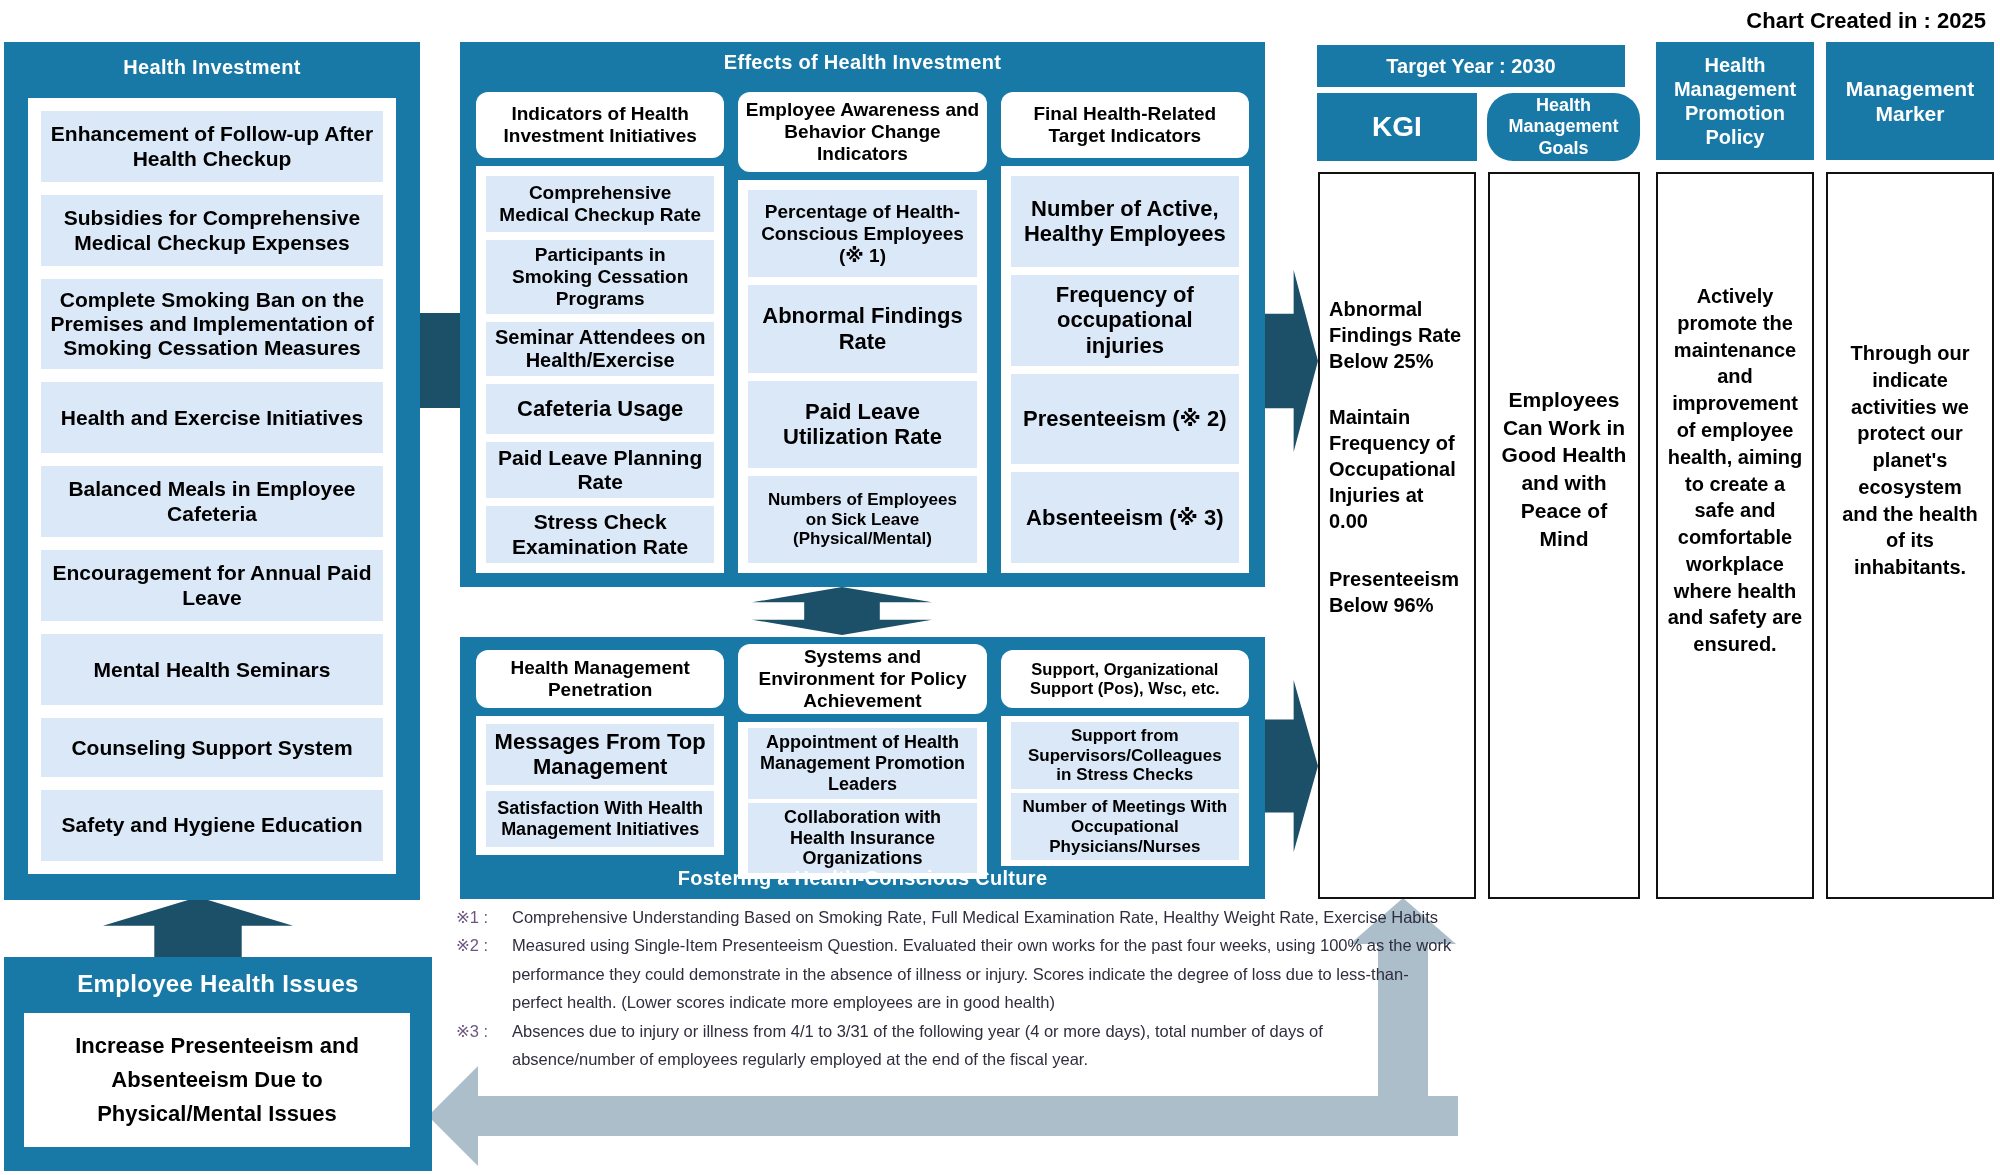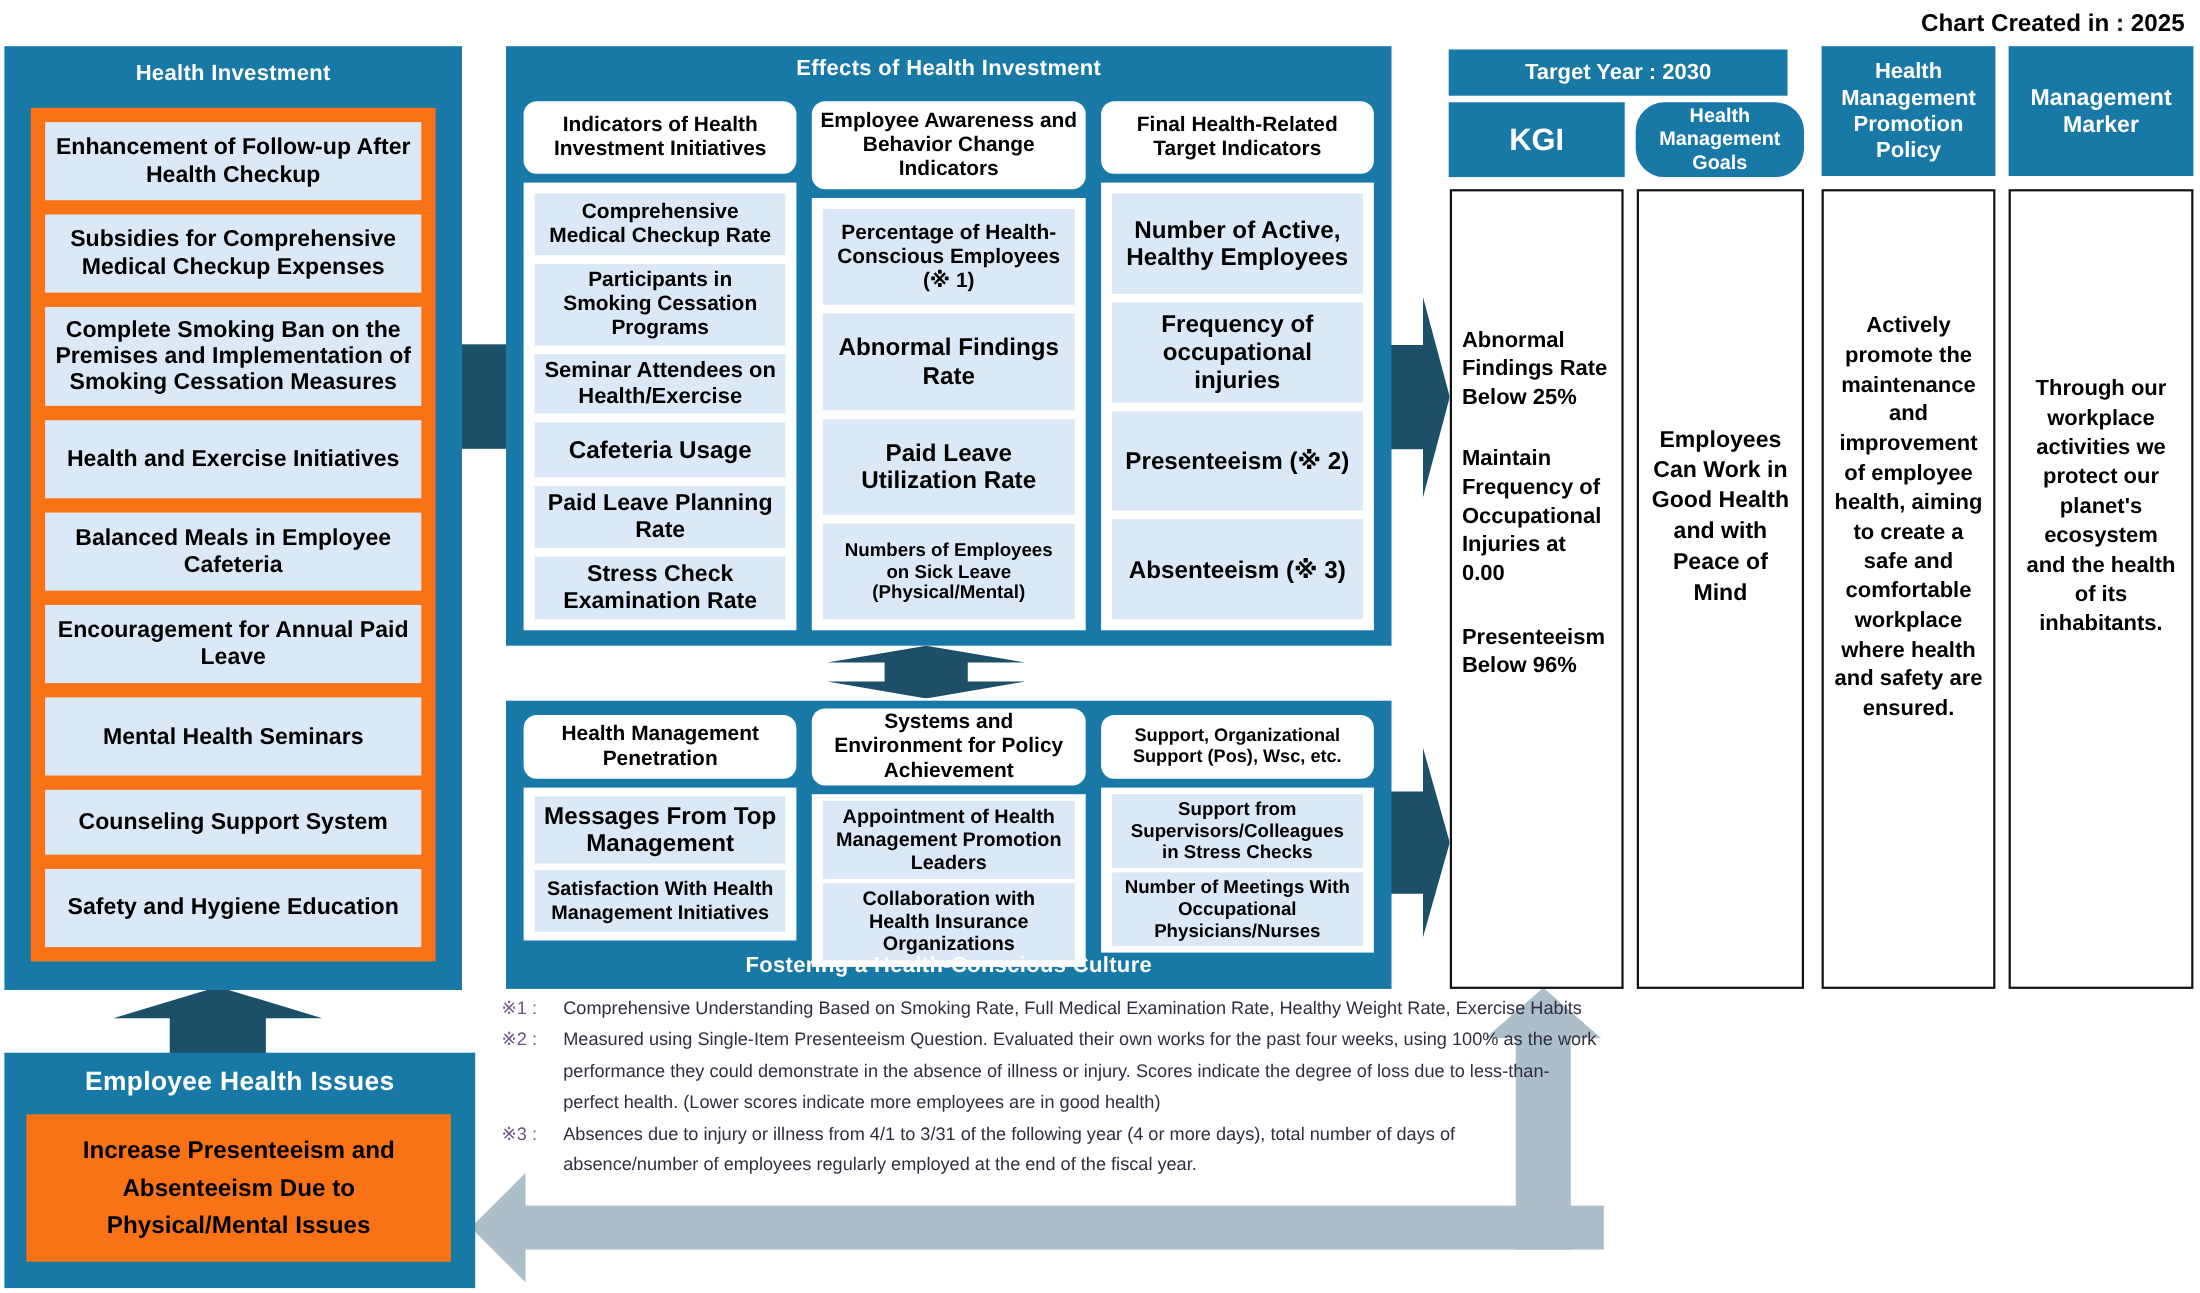--- a/index.html
+++ b/index.html
@@ -4,21 +4,21 @@
 <style>
   html,body{margin:0;padding:0;background:#fff;}
   #canvas{
     position:relative;width:2000px;height:1175px;background:#fff;overflow:hidden;
     font-family:"Liberation Sans","DejaVu Sans",sans-serif;font-weight:bold;color:#000;
   }
   .abs{position:absolute;}
   
   .panel{background:#1878a6;z-index:2;}
   .panel-title{color:#fff;text-align:center;letter-spacing:.3px;}
-  .white-inner{background:#f97316;position:absolute;}
+  .white-inner{background:#ffffff;position:absolute;}
   .item{background:#dbe8f7;display:flex;align-items:center;justify-content:center;
         text-align:center;line-height:1.16;padding:4px 8px;box-sizing:border-box;}
   .hdr{background:#fff;border-radius:12px;display:flex;align-items:center;justify-content:center;
        text-align:center;line-height:1.15;padding:4px 6px;box-sizing:border-box;}
   .col{display:flex;flex-direction:column;}
   .contentbox{background:#fff;flex:1;display:flex;flex-direction:column;gap:8px;
               padding:10px;box-sizing:border-box;margin-top:8px;}
   
   .teal-hdr{background:#1878a6;color:#fff;display:flex;align-items:center;justify-content:center;
             text-align:center;line-height:1.2;z-index:2;box-sizing:border-box;}
@@ -172,21 +172,21 @@
     <div class="fs21" style="margin-top:212px;text-align:center;line-height:1.32;padding:0 6px;">Employees Can Work in Good Health and with Peace of Mind</div>
   </div>
 
   <div class="abs teal-hdr fs20" style="left:1656px;top:42px;width:158px;height:118px;padding:2px 0;">Health Management Promotion Policy</div>
   <div class="abs outline-box" style="left:1656px;top:172px;width:158px;height:727px;display:flex;align-items:center;justify-content:center;padding-bottom:130px;">
     <div class="fs20" style="text-align:center;line-height:1.34;padding:0 8px;">Actively promote the maintenance and improvement of employee health, aiming to create a safe and comfortable workplace where health and safety are ensured.</div>
   </div>
 
   <div class="abs teal-hdr fs21" style="left:1826px;top:42px;width:168px;height:118px;">Management Marker</div>
   <div class="abs outline-box" style="left:1826px;top:172px;width:168px;height:727px;display:flex;align-items:center;justify-content:center;padding-bottom:150px;">
-    <div class="fs20" style="text-align:center;line-height:1.34;padding:0 10px;">Through our workplace activities we protect our planet's ecosystem and the health of its inhabitants.</div>
+    <div class="fs20" style="text-align:center;line-height:1.34;padding:0 10px;">Through our indicate activities we protect our planet's ecosystem and the health of its inhabitants.</div>
   </div>
 
   <div class="abs footnotes" style="left:456px;top:903px;width:1000px;">
     <div class="fn-row">
       <div class="fn-marker">※1 :</div>
       <div class="fn-text">Comprehensive Understanding Based on Smoking Rate, Full Medical Examination Rate, Healthy Weight Rate, Exercise Habits</div>
     </div>
     <div class="fn-row">
       <div class="fn-marker">※2 :</div>
       <div class="fn-text">Measured using Single-Item Presenteeism Question. Evaluated their own works for the past four weeks, using 100% as the work performance they could demonstrate in the absence of illness or injury. Scores indicate the degree of loss due to less-than-perfect health. (Lower scores indicate more employees are in good health)</div>

